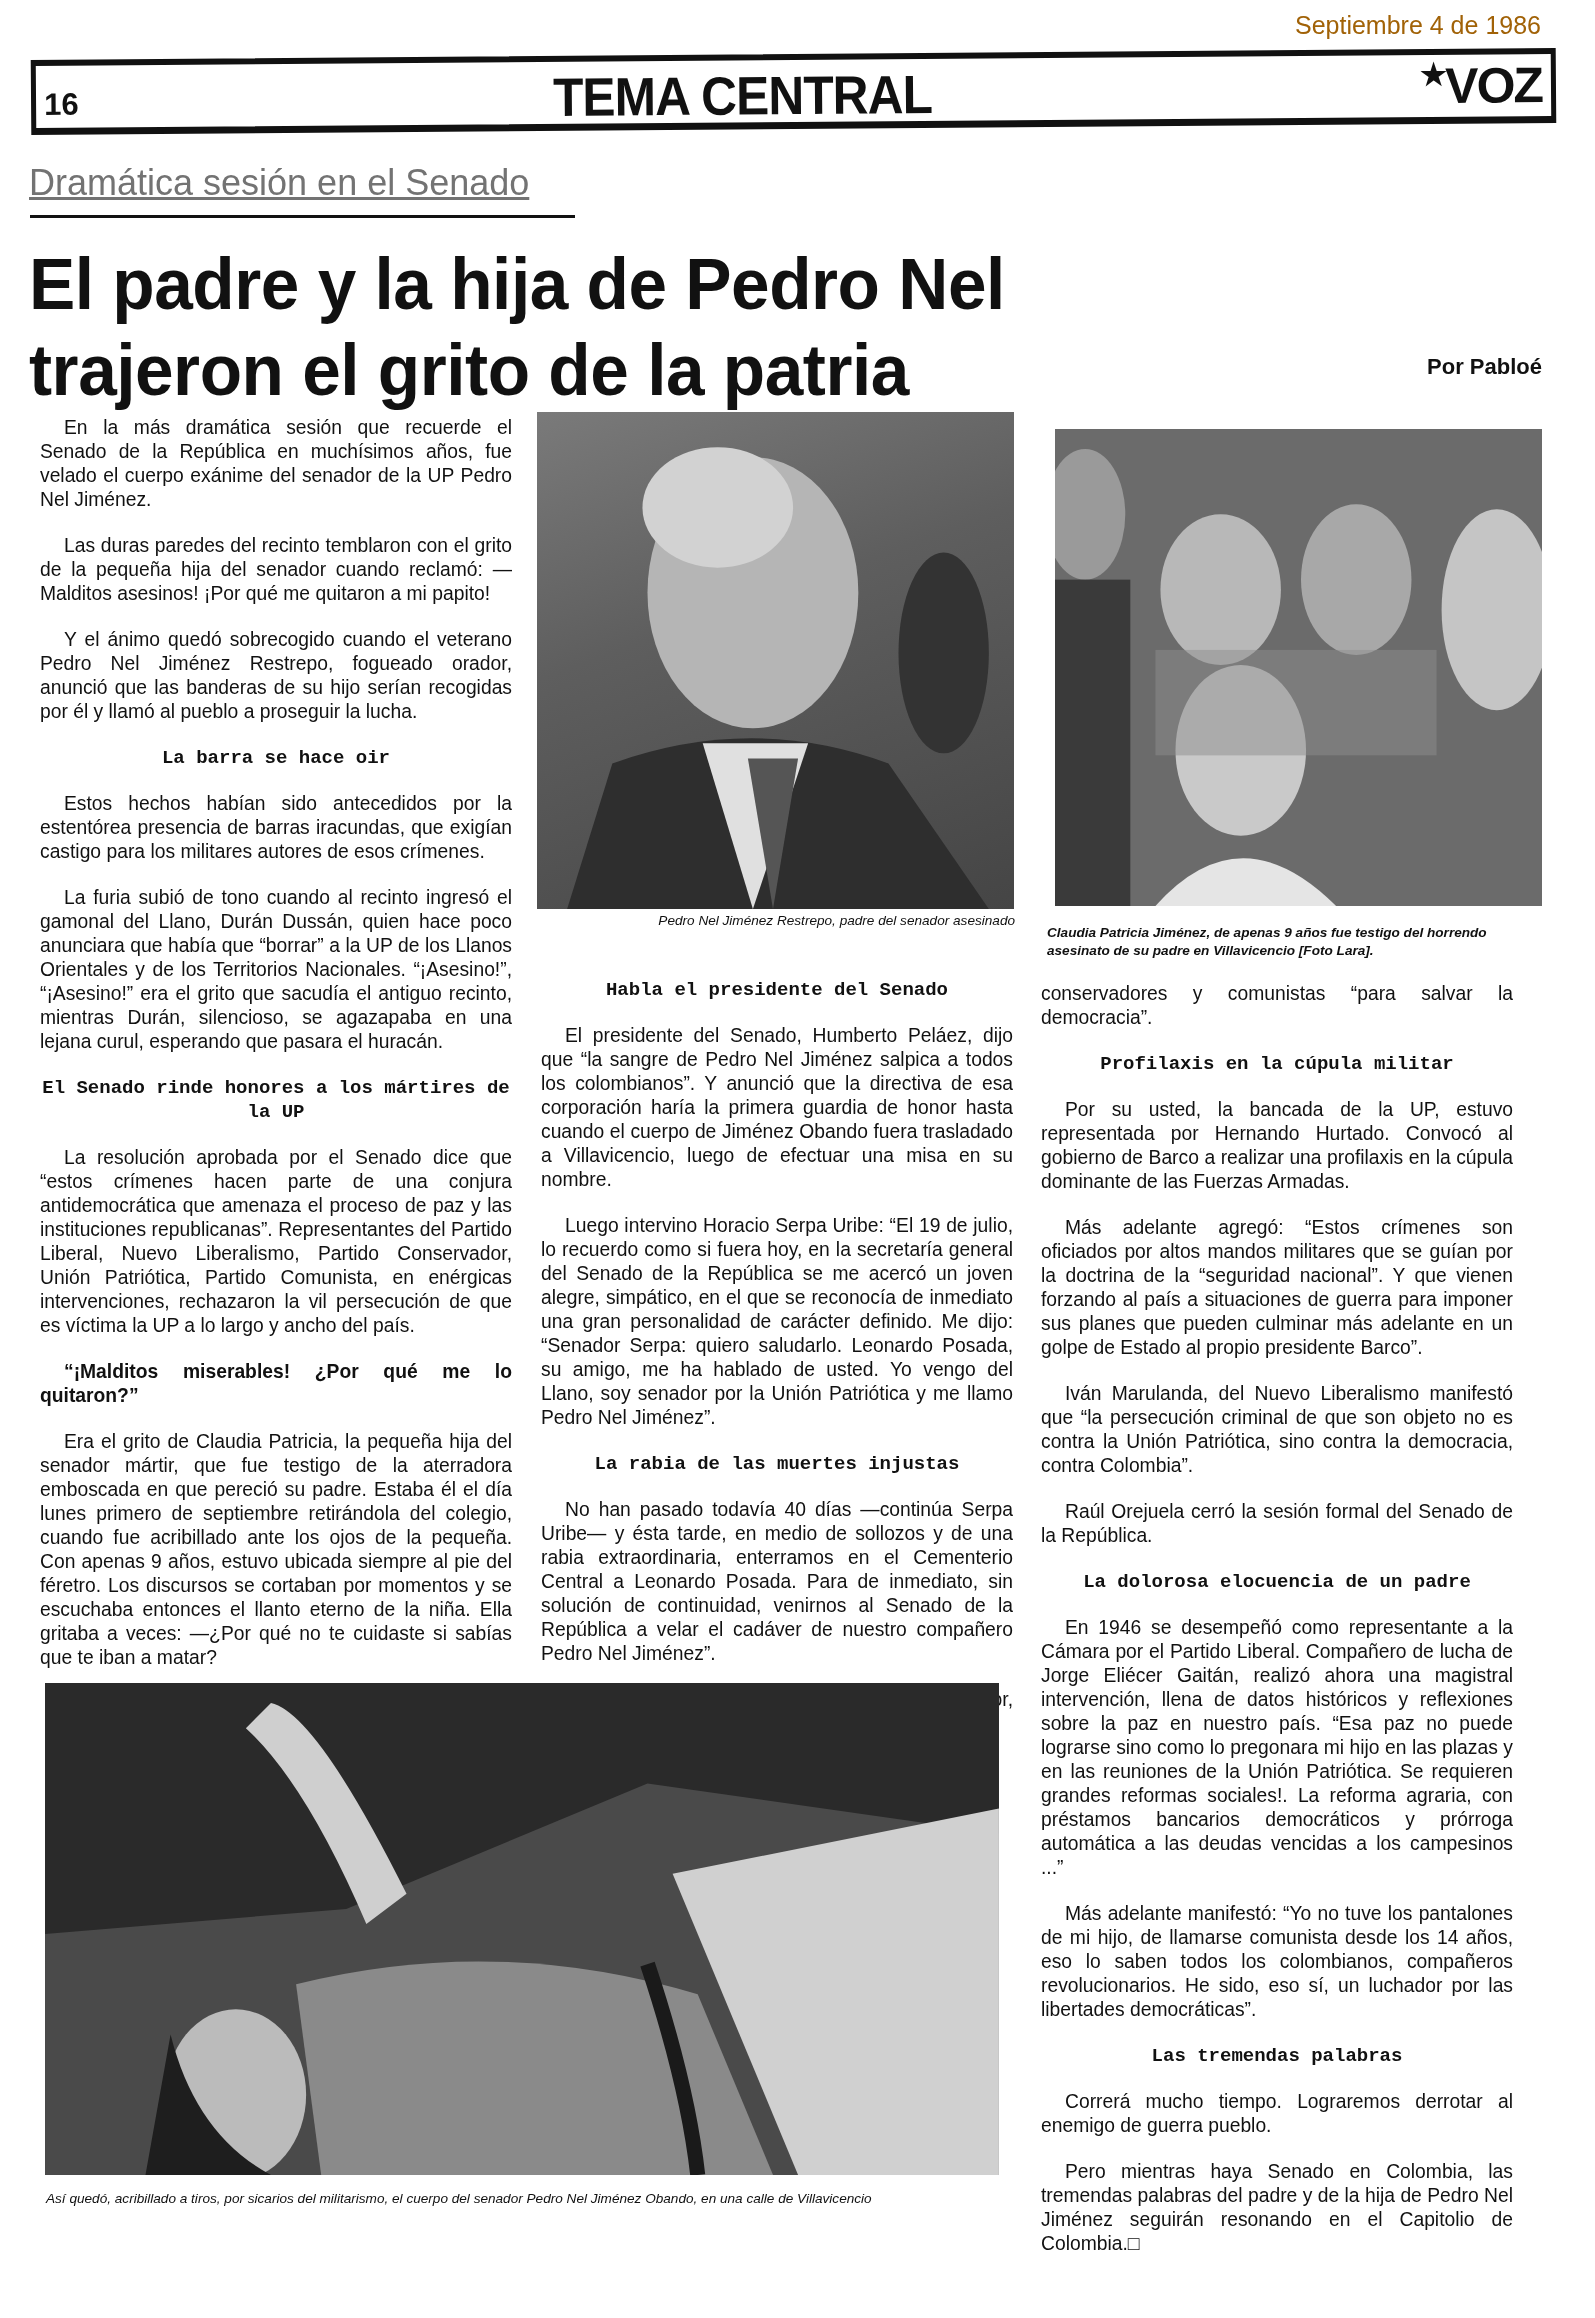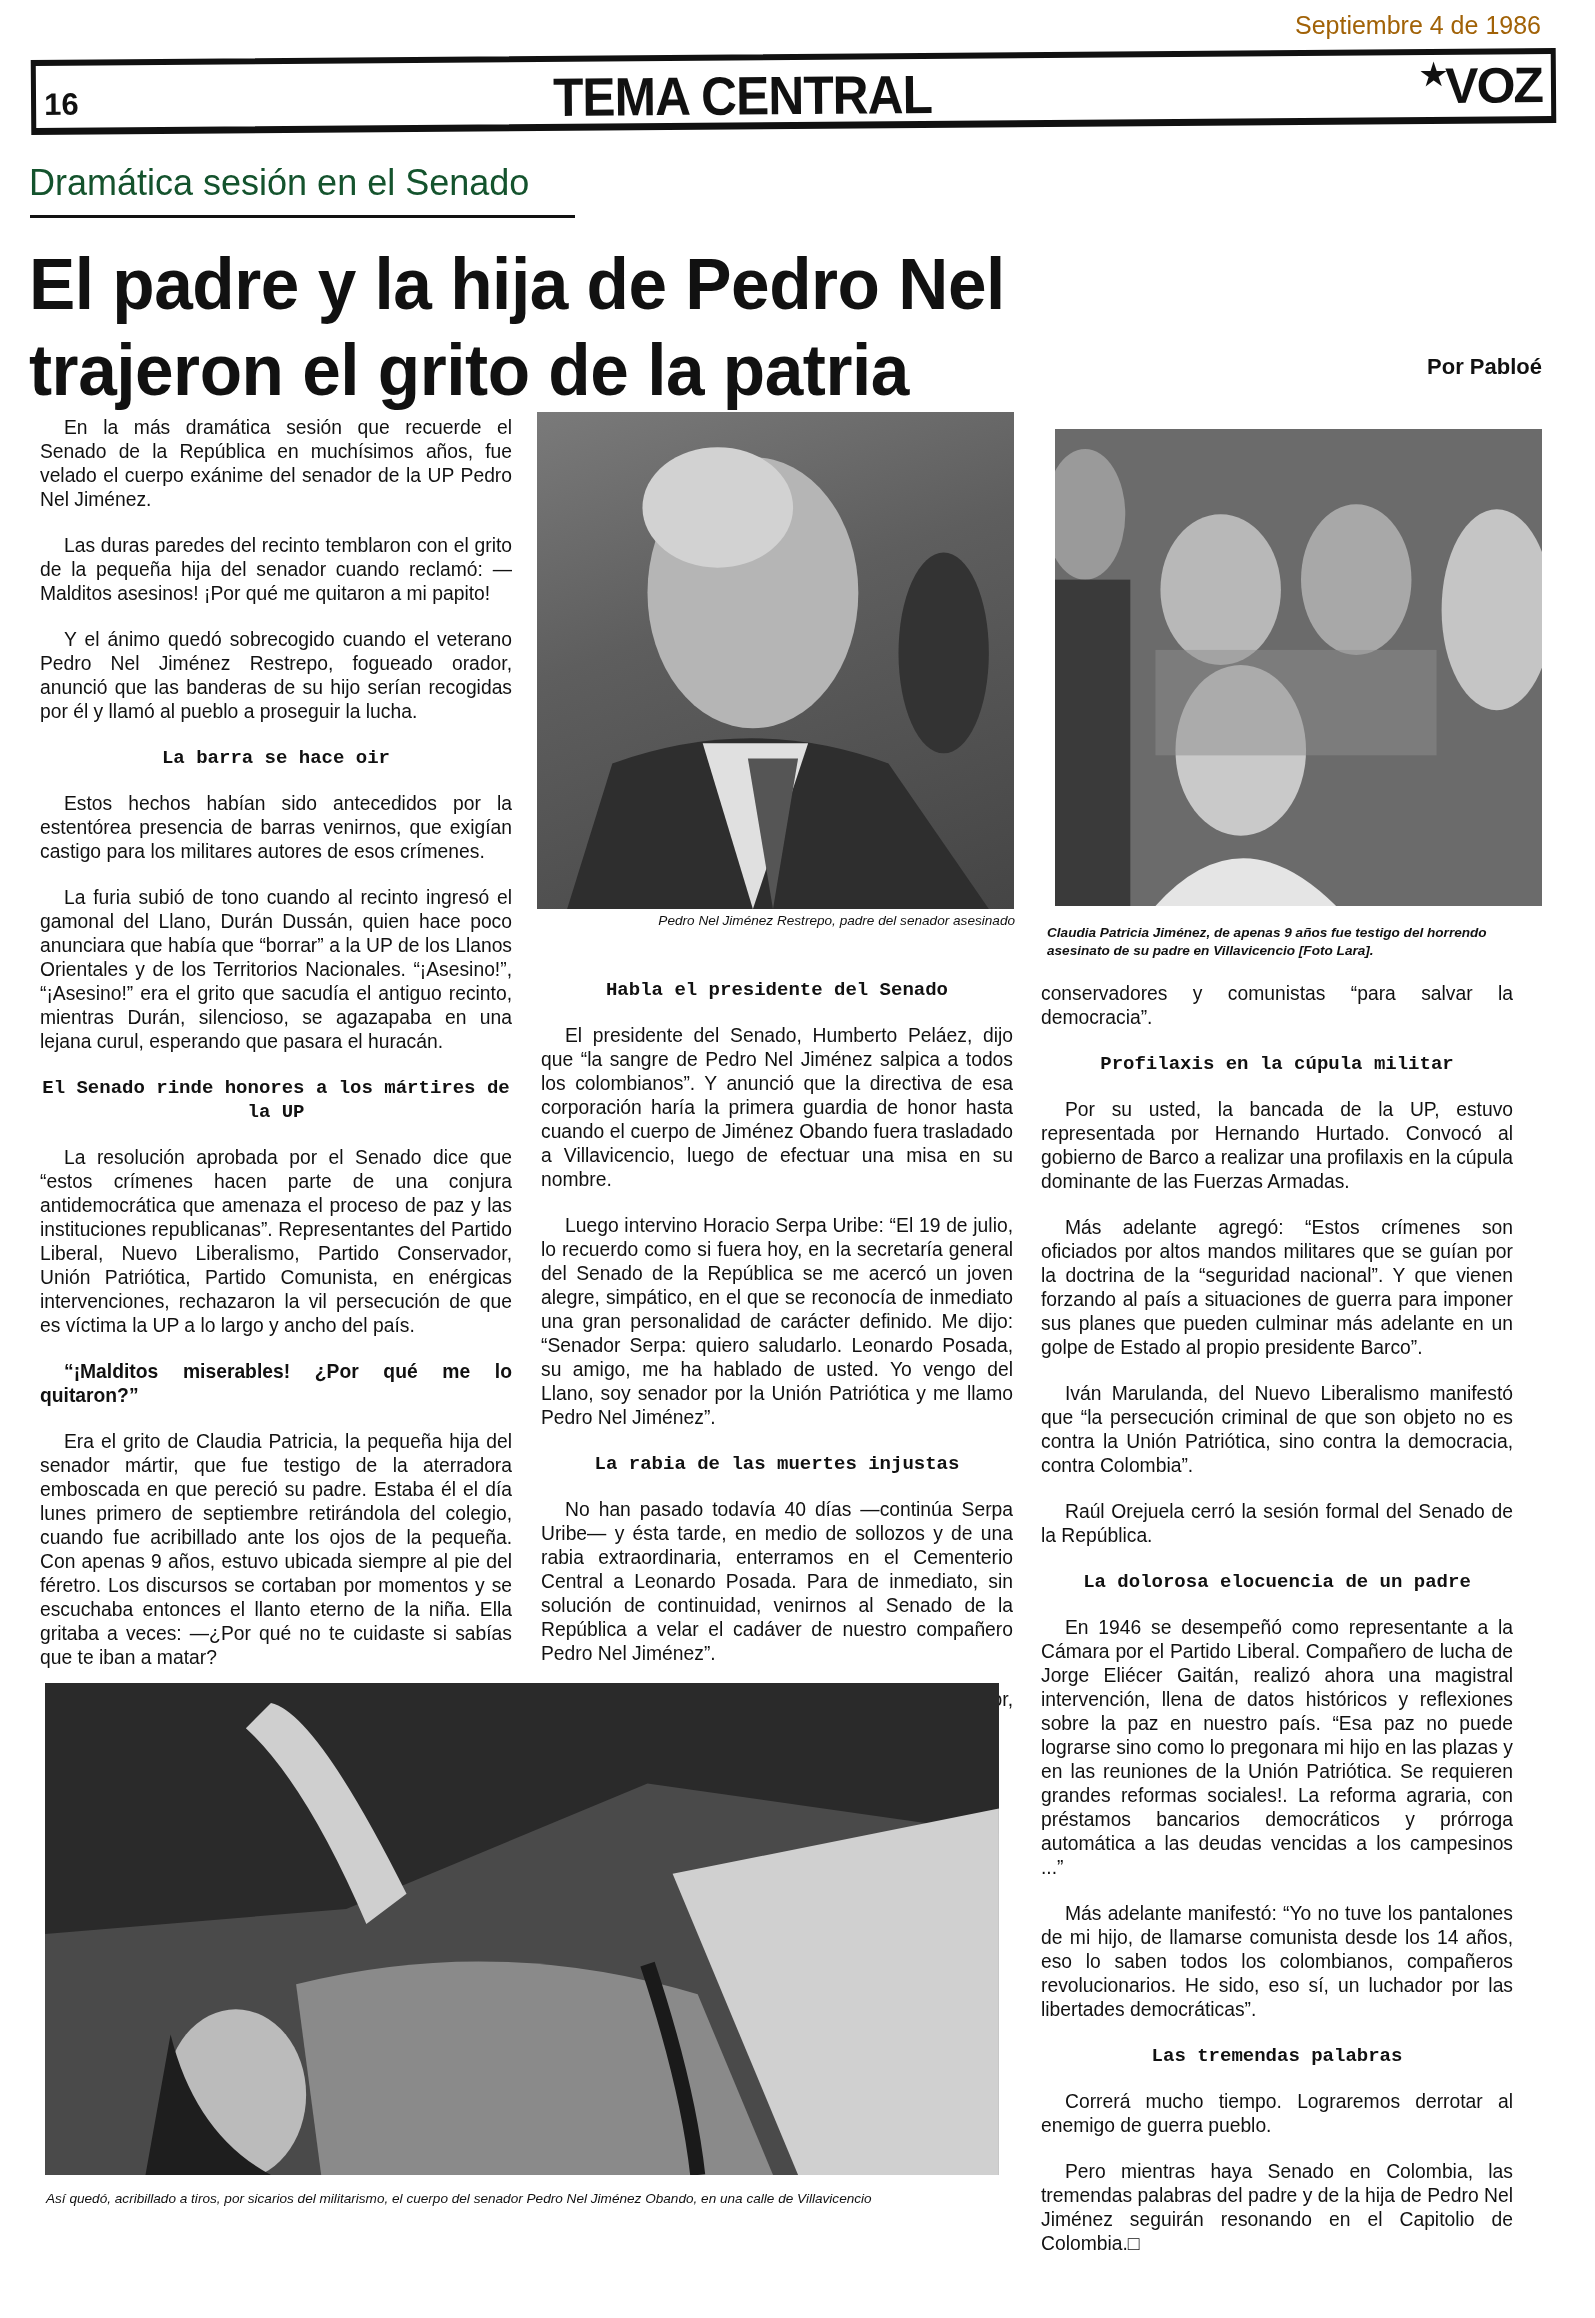--- a/index.html
+++ b/index.html
@@ -4,21 +4,21 @@
 <style>
   html, body { margin: 0; padding: 0; background: #ffffff; }
   body { width: 1595px; height: 2319px; position: relative; overflow: hidden; color: #111; font-family: "Liberation Sans", sans-serif; }
   .abs { position: absolute; }
   #date { right: 54px; top: 11px; font-size: 25px; color: #a16207; font-family: "Liberation Sans", sans-serif; }
   #masthead { left: 31px; top: 54px; width: 1525px; height: 75px; border: 5px solid #111; border-top-width: 6px; border-bottom-width: 7px; box-sizing: border-box; transform: rotate(-0.45deg); }
   #page-num { left: 8px; top: 21px; font-size: 31px; font-weight: bold; }
   #section-title { left: 517px; top: 4px; font-size: 54px; font-weight: bold; letter-spacing: -1px; transform: scaleX(0.92); transform-origin: left; }
   #logo { right: 9px; top: 2px; font-size: 50px; font-weight: bold; letter-spacing: -2px; }
   #logo .star { font-size: 30px; vertical-align: top; }
-  #kicker { left: 29px; top: 162px; font-size: 36px; color: #14532d; }
+  #kicker { left: 29px; top: 162px; font-size: 36px; color: #737373; text-decoration: underline; }
   #kicker-rule { left: 30px; top: 215px; width: 545px; height: 2.5px; background: #111; }
   #headline { left: 29px; top: 241px; font-size: 73px; font-weight: bold; line-height: 86px; letter-spacing: -0.5px; transform: scaleX(0.95); transform-origin: left; width: 1155px; }
   #byline { right: 53px; top: 354px; font-size: 22px; font-weight: bold; }
 
   .col { position: absolute; font-size: 19.3px; line-height: 24px; text-align: justify; }
   .col p { margin: 0 0 22px 0; text-indent: 24px; }
   .col h3 { margin: 0 0 22px 0; font-size: 19px; font-weight: bold; text-align: center; font-family: Liberation Mono, monospace; }
   .col p.bold { font-weight: bold; }
   #col1 { left: 40px; top: 416px; width: 472px; }
   #col2 { left: 541px; top: 978px; width: 472px; }
@@ -51,21 +51,21 @@
   <div>El padre y la hija de Pedro Nel</div>
   <div>trajeron el grito de la patria</div>
 </div>
 <div id="byline" class="abs">Por Pabloé</div>
 
 <div id="col1" class="col">
   <p>En la más dramática sesión que recuerde el Senado de la República en muchísimos años, fue velado el cuerpo exánime del senador de la UP Pedro Nel Jiménez.</p>
   <p>Las duras paredes del recinto temblaron con el grito de la pequeña hija del senador cuando reclamó: —Malditos asesinos! ¡Por qué me quitaron a mi papito!</p>
   <p>Y el ánimo quedó sobrecogido cuando el veterano Pedro Nel Jiménez Restrepo, fogueado orador, anunció que las banderas de su hijo serían recogidas por él y llamó al pueblo a proseguir la lucha.</p>
   <h3>La barra se hace oir</h3>
-  <p>Estos hechos habían sido antecedidos por la estentórea presencia de barras venirnos, que exigían castigo para los militares autores de esos crímenes.</p>
+  <p>Estos hechos habían sido antecedidos por la estentórea presencia de barras iracundas, que exigían castigo para los militares autores de esos crímenes.</p>
   <p>La furia subió de tono cuando al recinto ingresó el gamonal del Llano, Durán Dussán, quien hace poco anunciara que había que “borrar” a la UP de los Llanos Orientales y de los Territorios Nacionales. “¡Asesino!”, “¡Asesino!” era el grito que sacudía el antiguo recinto, mientras Durán, silencioso, se agazapaba en una lejana curul, esperando que pasara el huracán.</p>
   <h3>El Senado rinde honores a los mártires de la UP</h3>
   <p>La resolución aprobada por el Senado dice que “estos crímenes hacen parte de una conjura antidemocrática que amenaza el proceso de paz y las instituciones republicanas”. Representantes del Partido Liberal, Nuevo Liberalismo, Partido Conservador, Unión Patriótica, Partido Comunista, en enérgicas intervenciones, rechazaron la vil persecución de que es víctima la UP a lo largo y ancho del país.</p>
   <p class="bold">“¡Malditos miserables! ¿Por qué me lo quitaron?”</p>
   <p>Era el grito de Claudia Patricia, la pequeña hija del senador mártir, que fue testigo de la aterradora emboscada en que pereció su padre. Estaba él el día lunes primero de septiembre retirándola del colegio, cuando fue acribillado ante los ojos de la pequeña. Con apenas 9 años, estuvo ubicada siempre al pie del féretro. Los discursos se cortaban por momentos y se escuchaba entonces el llanto eterno de la niña. Ella gritaba a veces: —¿Por qué no te cuidaste si sabías que te iban a matar?</p>
 </div>
 
 <div id="photo1" class="photo">
   <svg width="477" height="497" viewBox="0 0 950 990">
     <ellipse cx="430" cy="360" rx="210" ry="270" fill="#b5b5b5"></ellipse>

